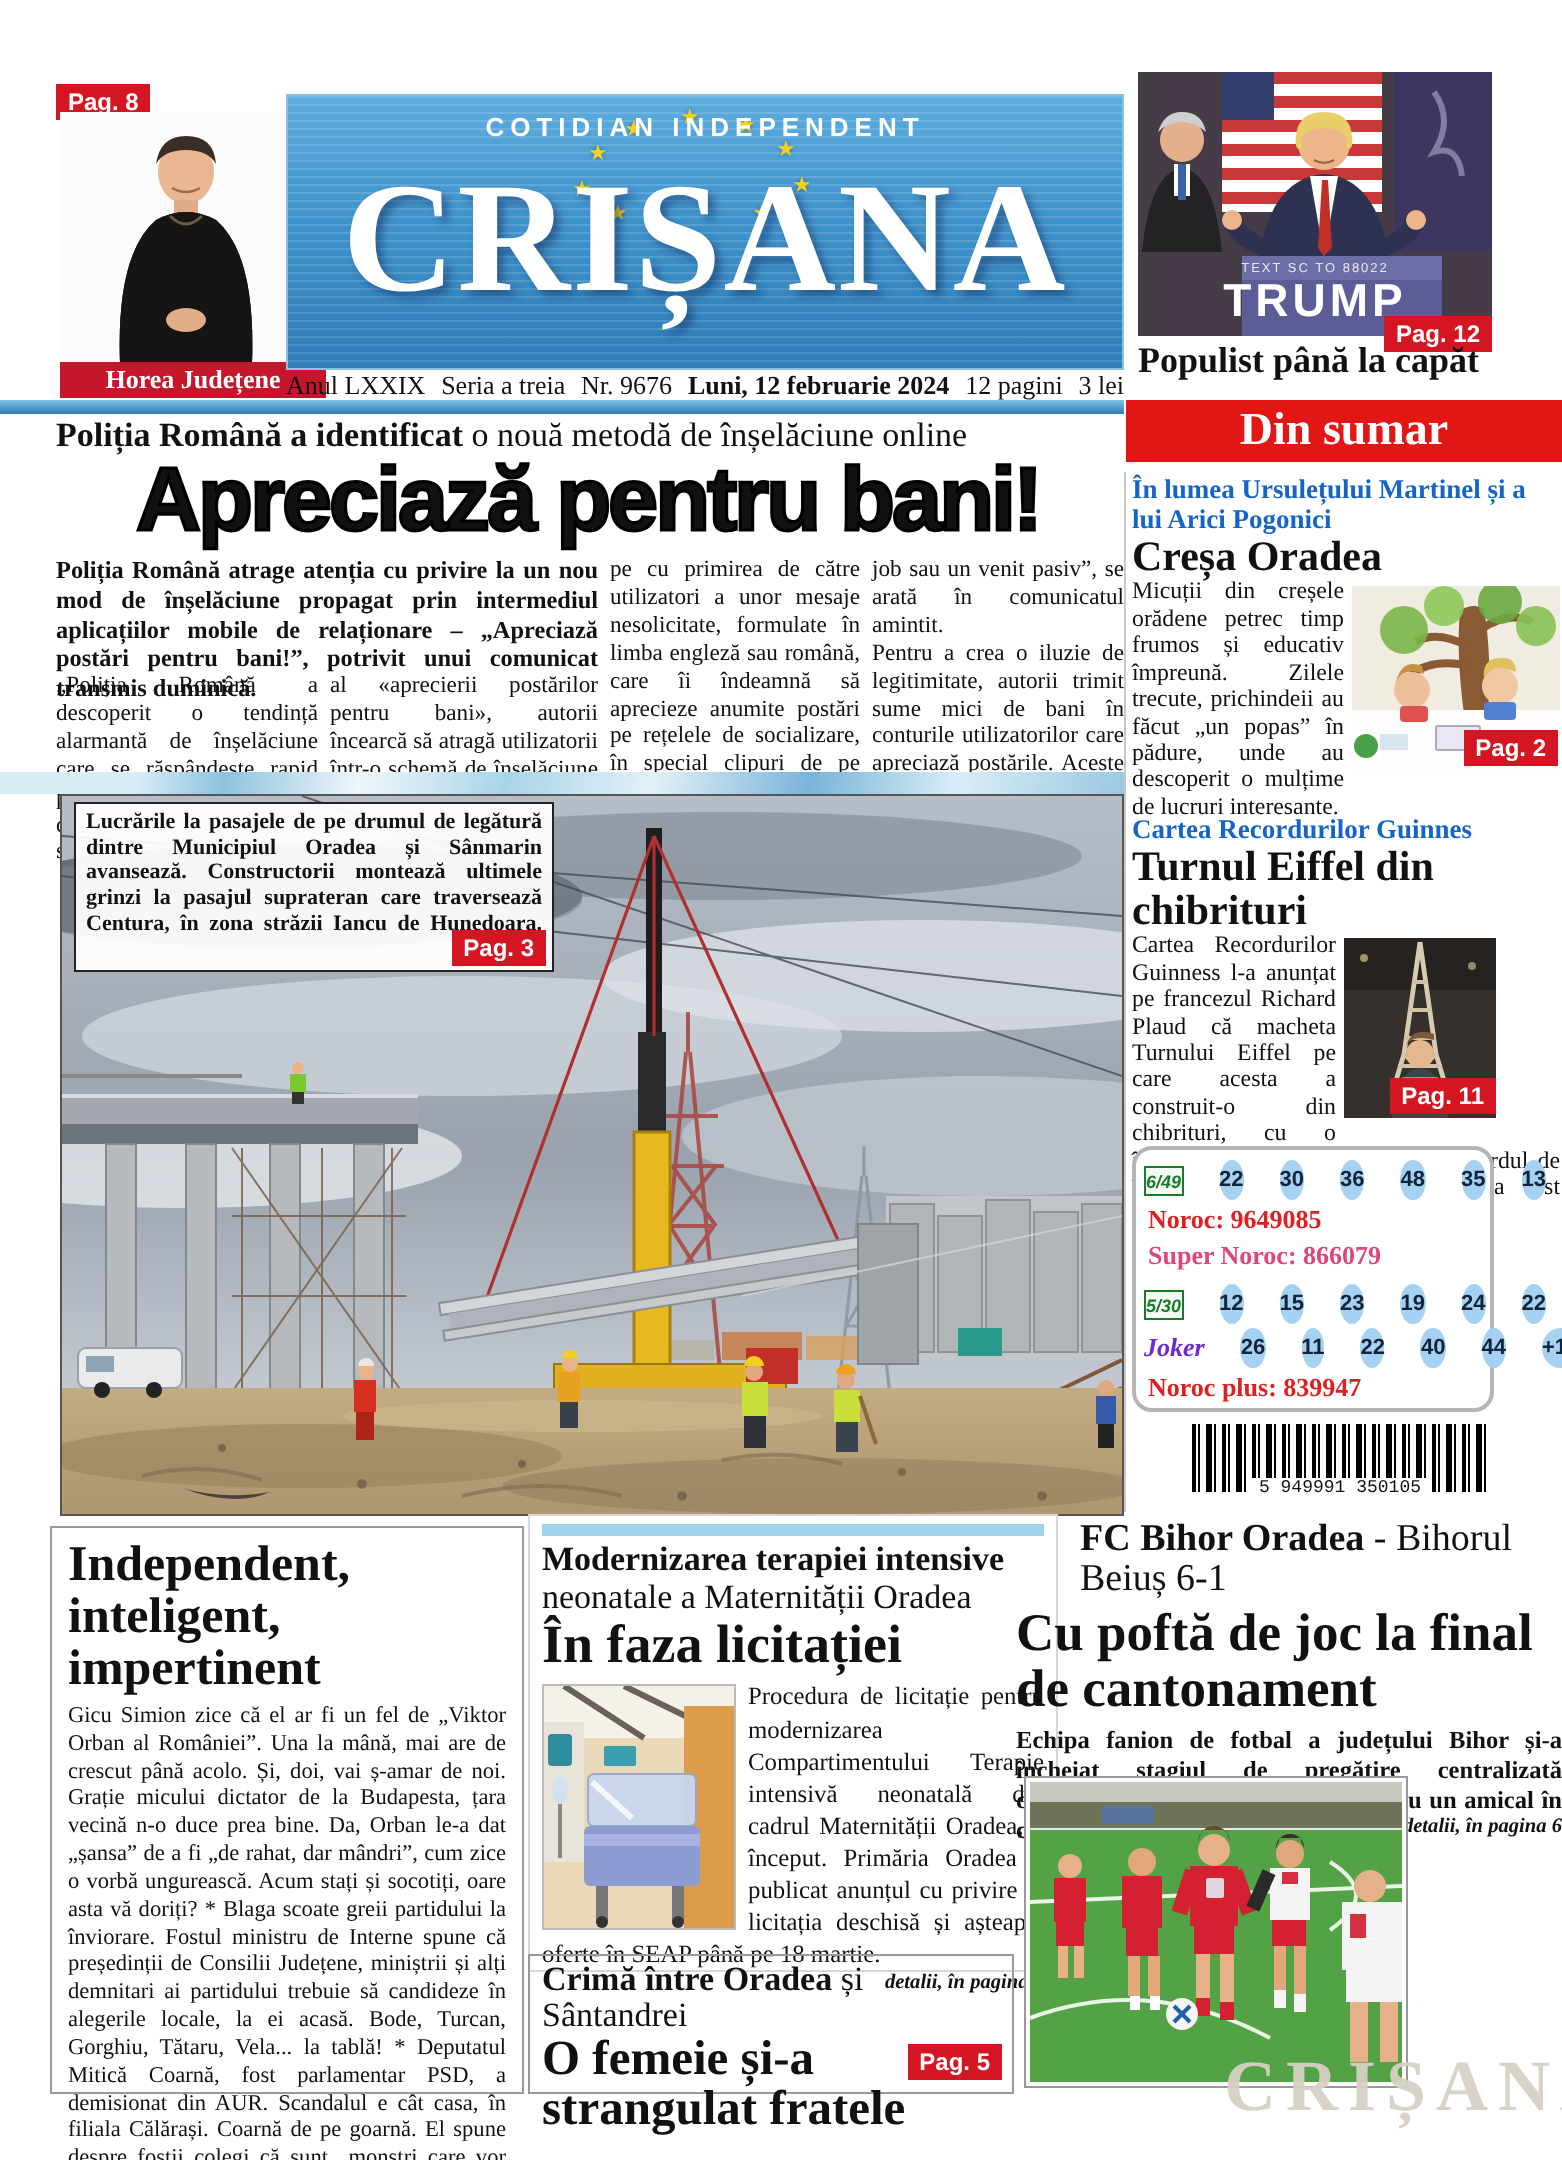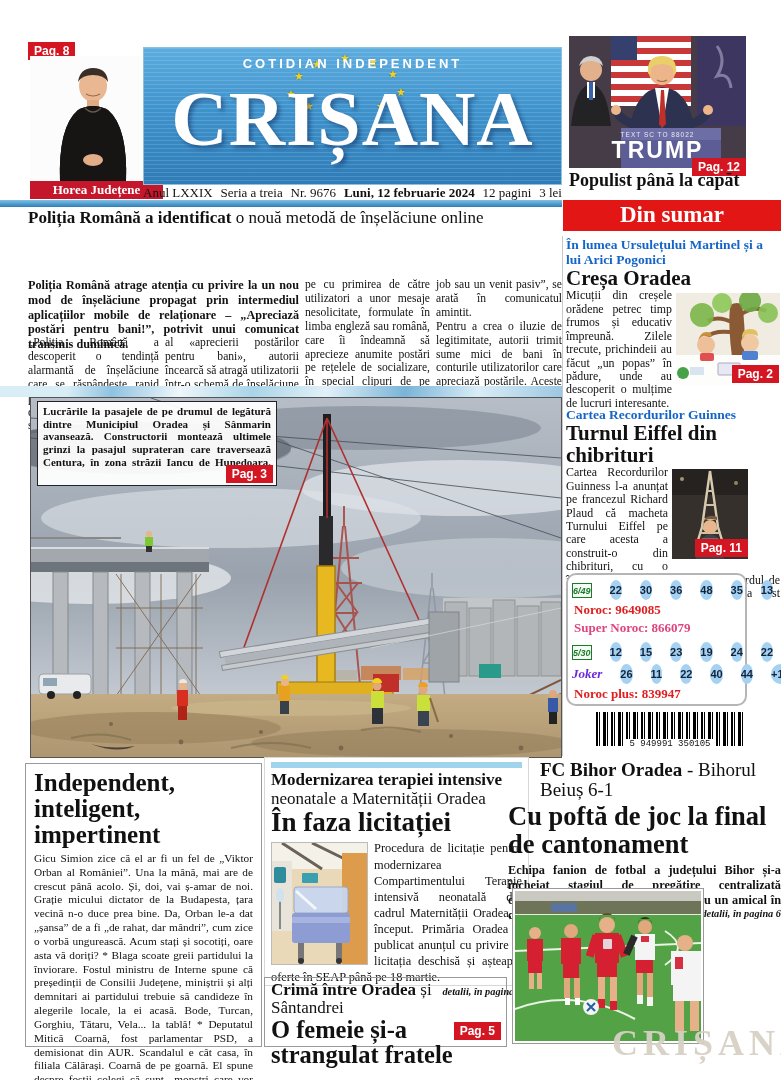--- a/index.html
+++ b/index.html
@@ -187,20 +187,21 @@
       <rect x="52" y="92" width="100" height="40" fill="#5c5c96"></rect>
       <rect x="52" y="92" width="100" height="12" fill="#6e6ea6"></rect>
     </svg>
     <div class="abs" id="podium-small">TEXT SC TO 88022</div>
     <div class="abs" id="podium-big">TRUMP</div>
     <div class="abs red-badge" id="pag12">Pag. 12</div>
   </div>
   <div class="abs" id="trump-headline">Populist până la capăt</div>
 
   <div class="abs" id="kicker"><span class="bold">Poliția Română a identificat</span><span> o nouă metodă de înșelăciune online</span></div>
+  <div class="abs" id="headline">Apreciază pentru bani!</div>
   <div class="abs jtext" id="lead">Poliția Română atrage atenția cu privire la un nou mod de înșelăciune propagat prin intermediul aplicațiilor mobile de relaționare – „Apreciază postări pentru bani!”, potrivit unui comunicat transmis duminică.</div>
   <div class="abs bodycol jtext" id="col1">„Poliția Română a descoperit o tendință alarmantă de înșelăciune care se răspândește rapid prin intermediul aplicațiilor de mesagerie. Sub pretextul simplu</div>
   <div class="abs bodycol jtext" id="col2">al «aprecierii postărilor pentru bani», autorii încearcă să atragă utilizatorii într-o schemă de înșelăciune în mediul online. Activitatea infracțională înce-</div>
   <div class="abs bodycol jtext" id="col3">pe cu primirea de către utilizatori a unor mesaje nesolicitate, formulate în limba engleză sau română, care îi îndeamnă să aprecieze anumite postări pe rețelele de socializare, în special clipuri de pe platforme de specialitate, promițându-le această activitate ca fiind un al doilea</div>
   <div class="abs bodycol jtext" id="col4">
     <span>job sau un venit pasiv”, se arată în comunicatul amintit.</span><br>
     <span>Pentru a crea o iluzie de legitimitate, autorii trimit sume mici de bani în conturile utilizatorilor care apreciază postările. Aceste sume se încadrează între 10 și 50 de lei, fiind menite...</span>
     <span class="cont">continuare, în pagina 3</span>
   </div>
   <div class="abs" id="divider"></div>

